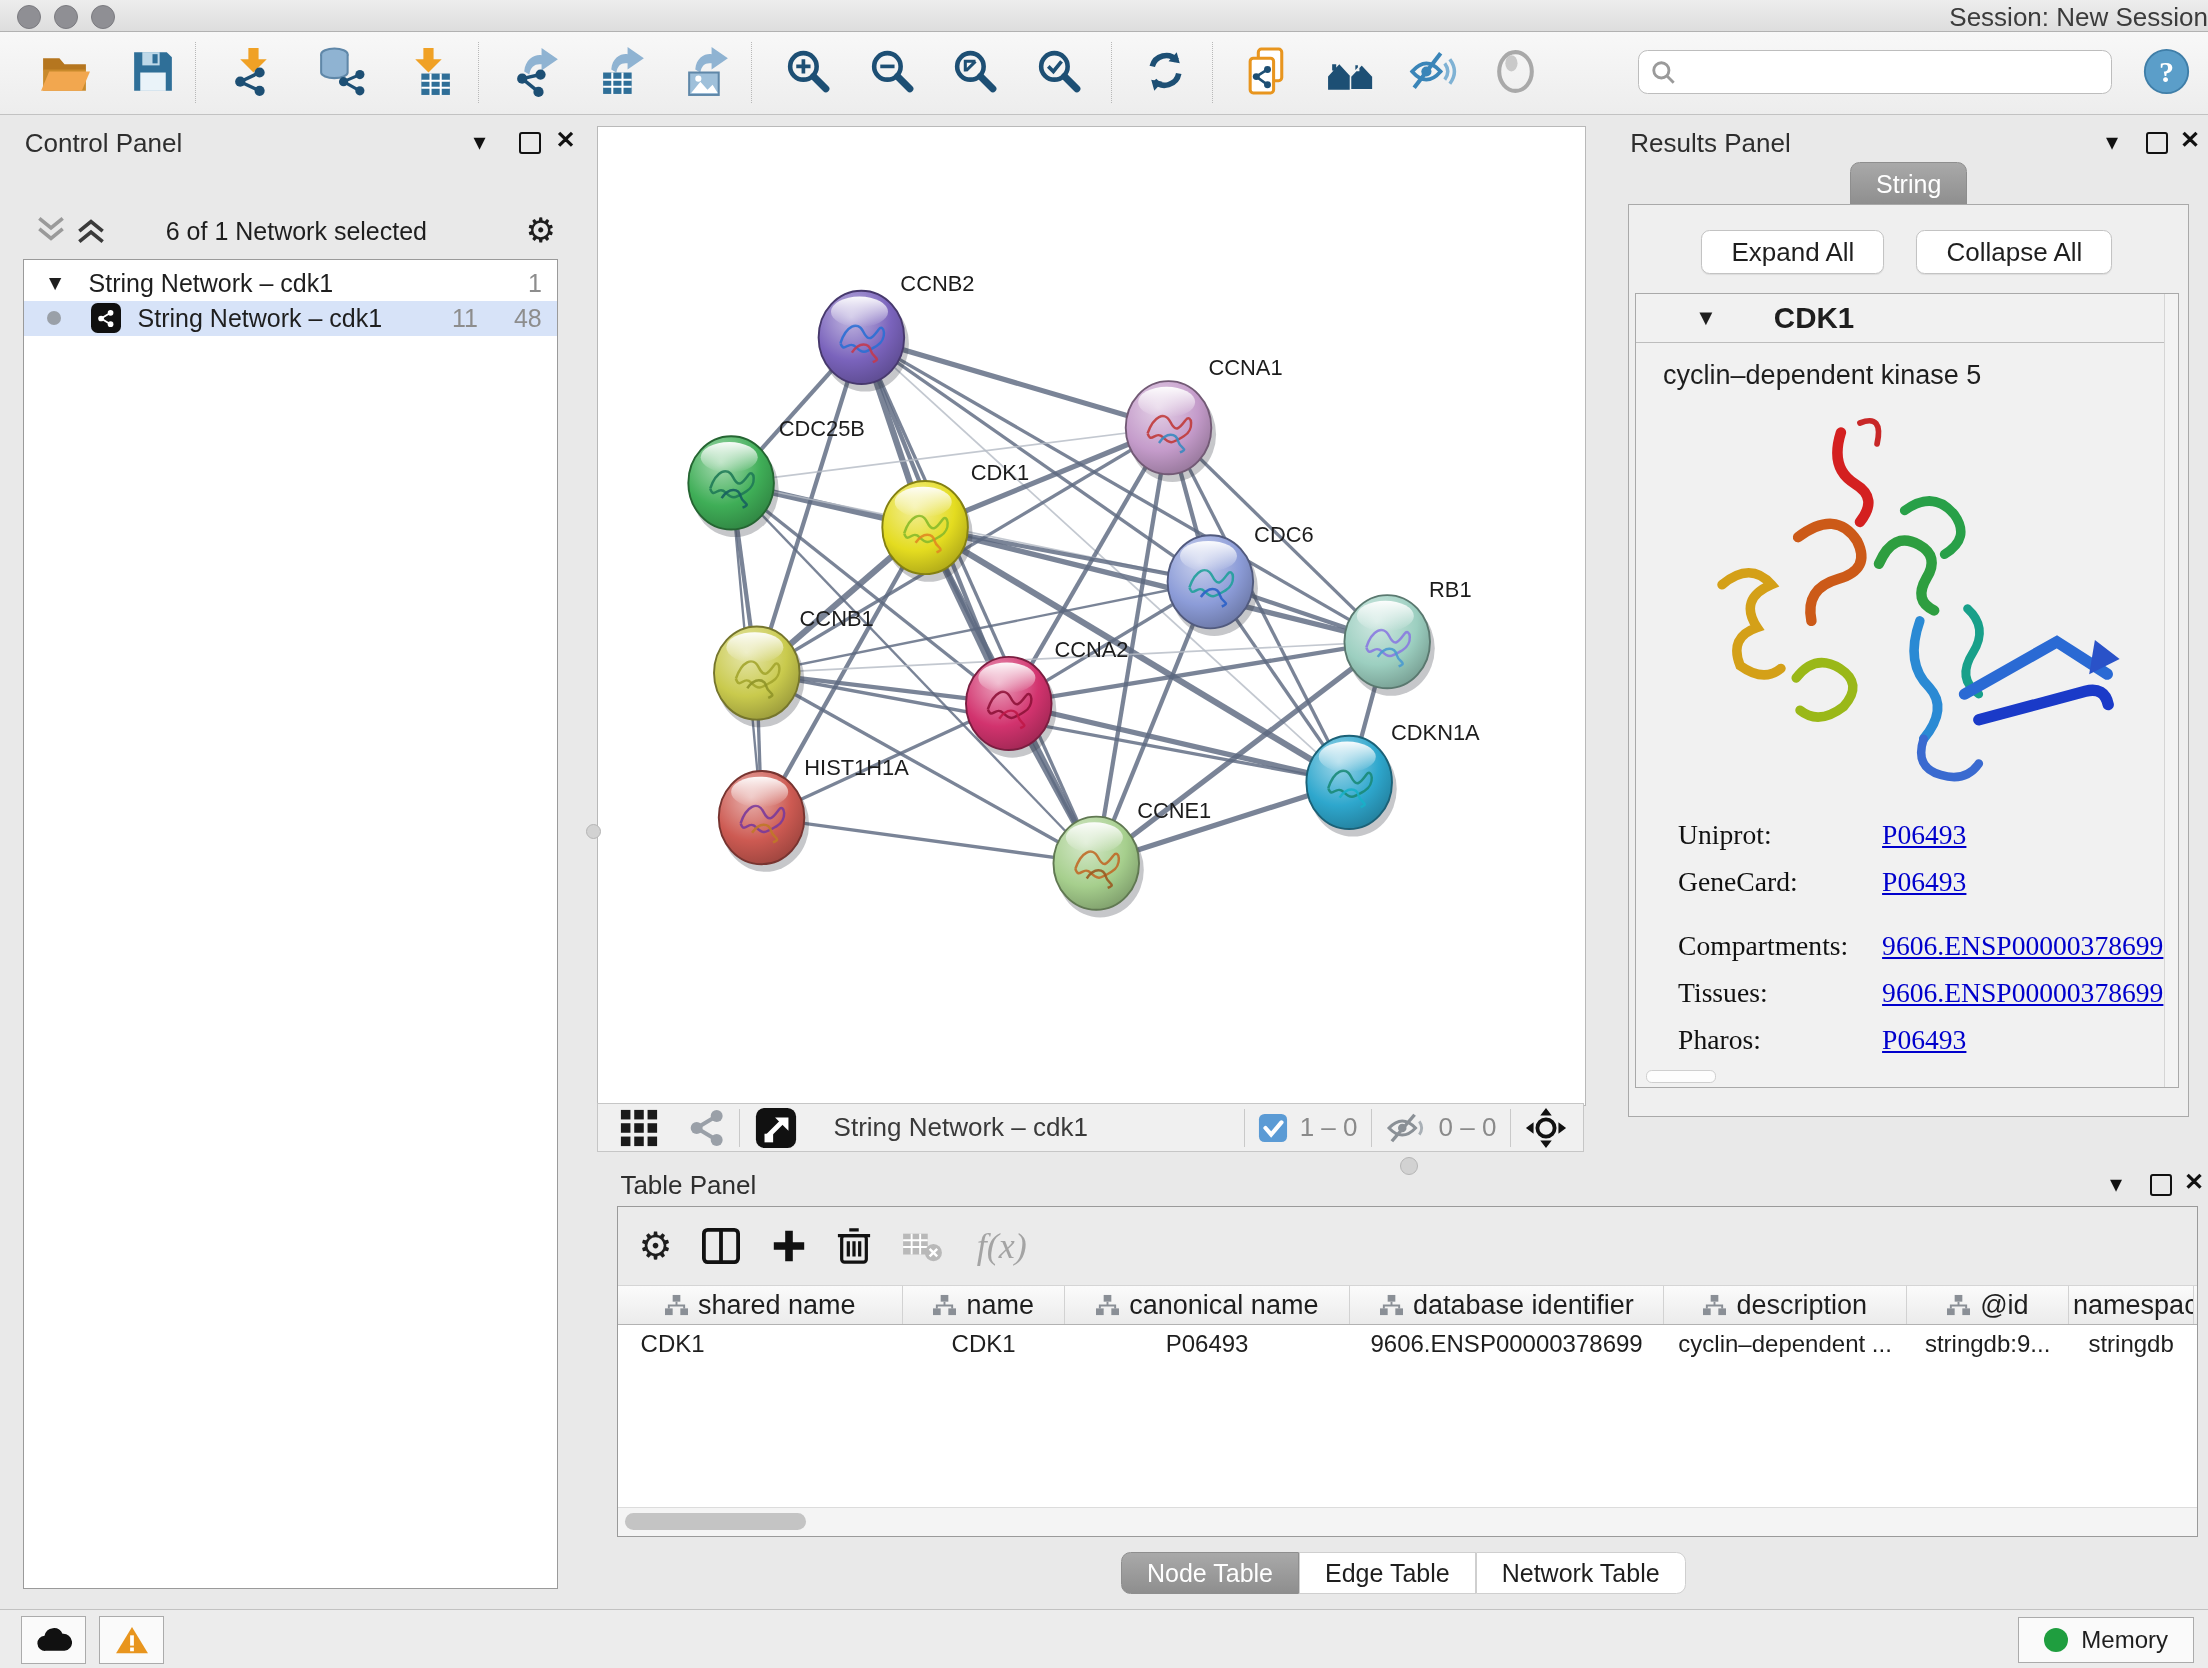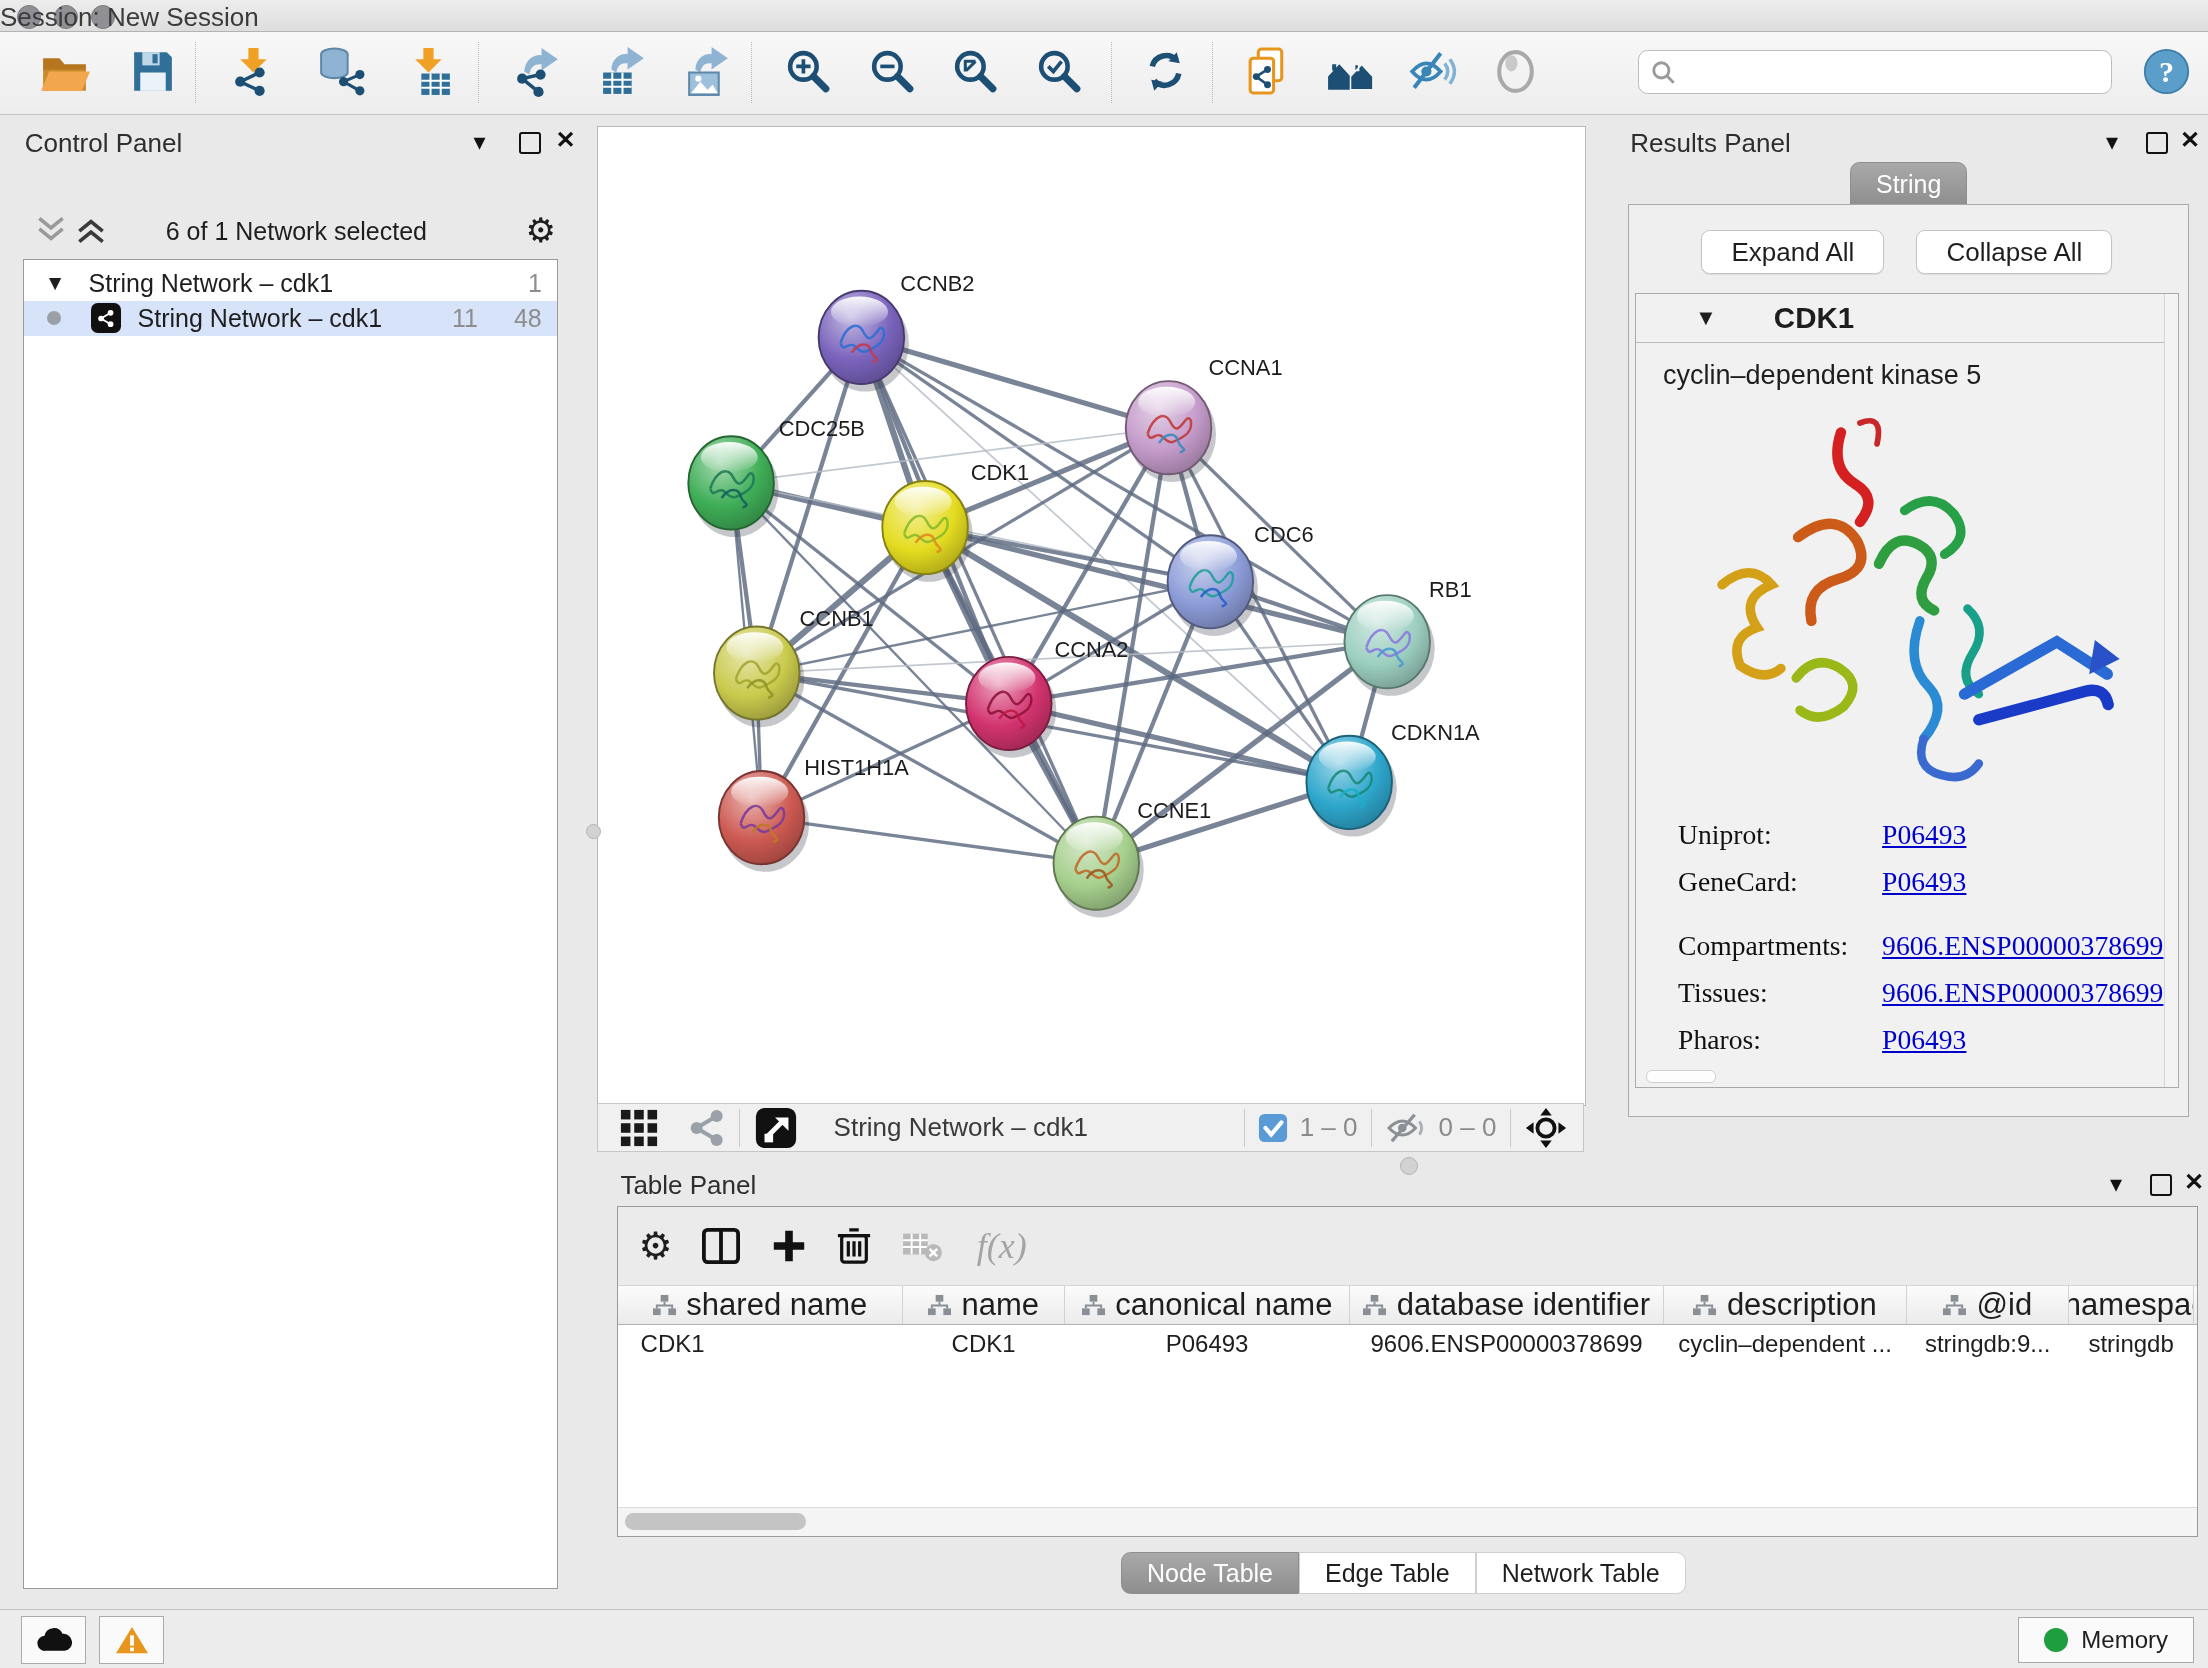--- a/index.html
+++ b/index.html
@@ -4,21 +4,21 @@
 <style>
   html,body{margin:0;padding:0;}
   body{width:2208px;height:1668px;overflow:hidden;background:#e9e9e9;
        font-family:"Liberation Sans",sans-serif;color:#1e1e1e;}
   #page{position:relative;width:2208px;height:1668px;}
   .abs{position:absolute;}
   
   .titlebar{left:0;top:0;width:2208px;height:31px;background:linear-gradient(#ededed,#dddddd);
             border-bottom:1px solid #b2b2b2;}
   .tl{width:22px;height:22px;border-radius:50%;background:#8f8f94;border:1px solid #7b7b80;top:4.8px;}
-  .wtitle{width:100%;text-align:left;top:1.9px;font-size:26px;color:#3b3b3b;}
+  .wtitle{width:100%;text-align:right;top:1.9px;font-size:26px;color:#3b3b3b;}
   
   .toolbar{left:0;top:32px;width:2208px;height:82px;background:linear-gradient(#f8f8f8,#ededed);
            border-bottom:1px solid #c2c2c2;}
   .tbtn{top:13.3px;width:53px;height:53px;cursor:pointer;}
   .tsep{top:9.5px;height:61px;border-left:1.9px dotted #b8b8b8;width:0;}
   .searchbox{top:18px;width:474px;height:44px;background:#fff;border:1.9px solid #bdbdbd;border-radius:9.5px;
              display:flex;align-items:center;padding-left:9.5px;box-sizing:border-box;}
   .searchbox input{border:none;outline:none;font-size:24px;width:409px;background:transparent;
                    font-family:"Liberation Sans",sans-serif;}
   
@@ -50,21 +50,21 @@
         line-height:42px;text-align:center;cursor:pointer;box-shadow:0 1px 1px rgba(0,0,0,.08);}
   .sect{background:#f1f1f1;border:1.9px solid #a9a9a9;}
   .secthead{border-bottom:1px solid #bdbdbd;display:flex;align-items:center;height:48px;}
   .serif{font-family:"Liberation Serif",serif;}
   .xl-label{font-size:27.6px;color:#111;}
   .xl-link{font-size:27.6px;color:#0000cc;text-decoration:underline;cursor:pointer;}
   
   .tablebox{background:#fff;border:1.9px solid #9a9a9a;}
   .ttoolbar{background:#ebebeb;height:78px;display:flex;align-items:center;border-bottom:1px solid #d5d5d5;}
   .thead{display:flex;background:linear-gradient(#fbfbfb,#ebebeb);border-bottom:1.9px solid #b2b2b2;height:38px;}
-  .th{display:flex;align-items:center;justify-content:center;font-size:31px;gap:9.5px;
+  .th{display:flex;align-items:center;justify-content:center;font-size:27px;gap:9.5px;
       border-right:1px solid #d2d2d2;box-sizing:border-box;overflow:hidden;white-space:nowrap;}
   .trow{display:flex;height:38px;}
   .td{font-size:24px;display:flex;align-items:center;justify-content:center;overflow:hidden;
       white-space:nowrap;box-sizing:border-box;}
   .hscroll{background:#f4f4f4;border-top:1px solid #dcdcdc;}
   .hthumb{background:#c4c4c4;border-radius:8.6px;}
   
   .statusbar{left:0;top:1609px;width:2208px;height:59px;background:#ececec;border-top:1.9px solid #c2c2c2;}
   .sbtn{width:63px;height:46px;background:#fafafa;border:1.9px solid #ababab;display:flex;
         align-items:center;justify-content:center;cursor:pointer;}

